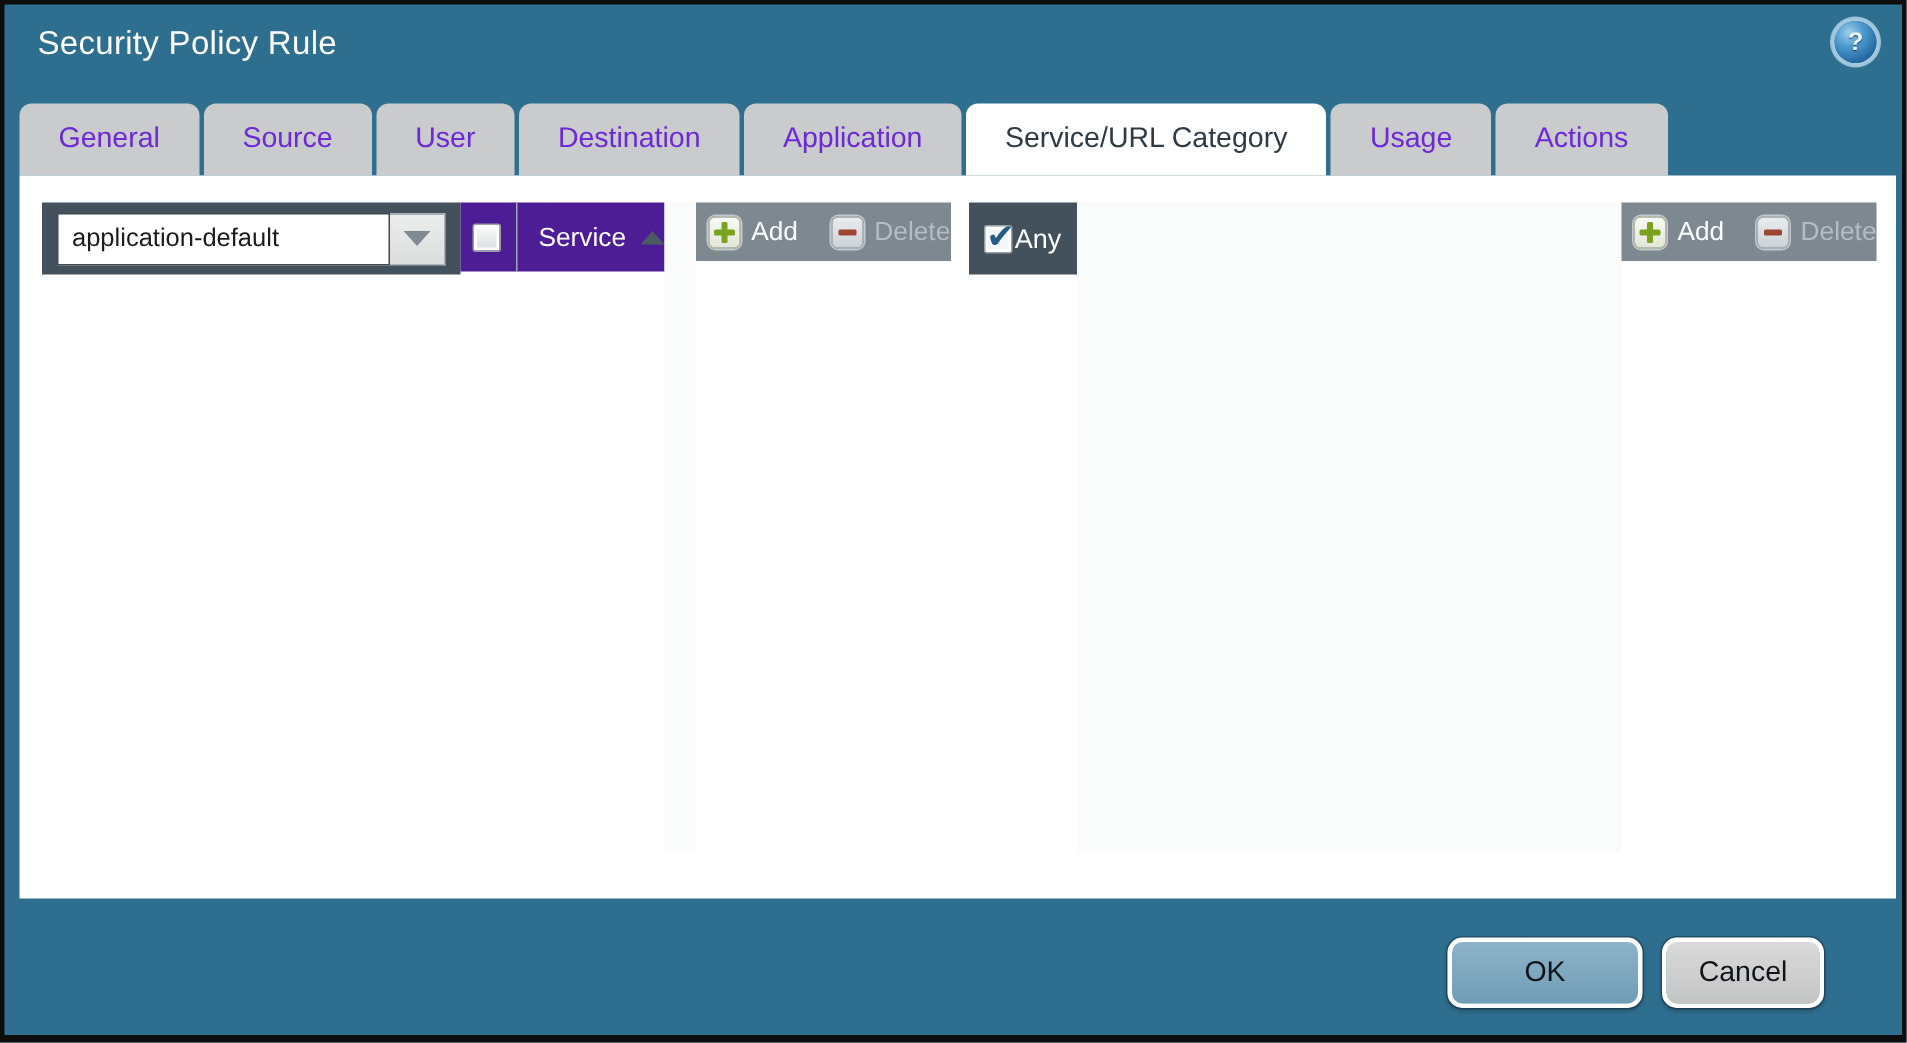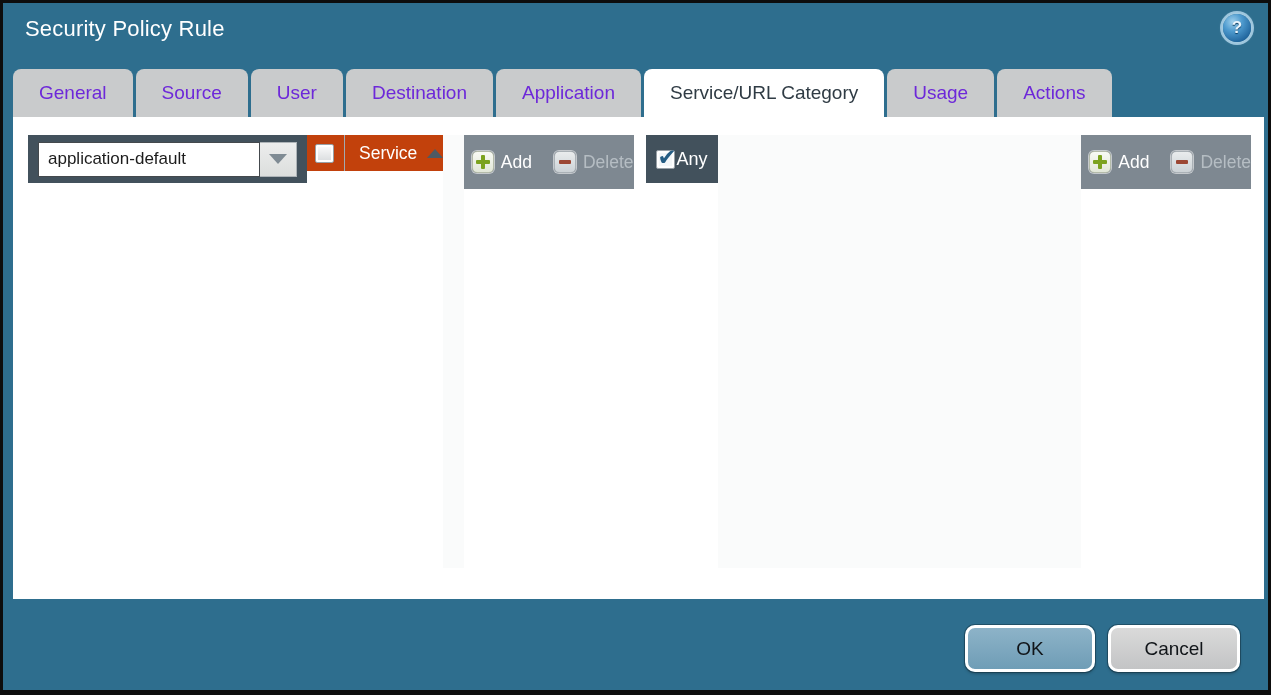--- a/index.html
+++ b/index.html
@@ -47,26 +47,26 @@
     position:absolute; left:15px; top:18px; right:13px; height:433px;
     display:flex; gap:12px;
   }
   .panel { flex:1; display:flex; flex-direction:row; }
 
   .panel-head {
     height:48px; background:#42515c; flex:none;
     display:flex; align-items:center; padding:0 10px;
   }
   .col-head {
-    height:36px; background:#c2410c; flex:none;
+    height:46px; background:#4c1d95; flex:none;
     display:flex; align-items:center; padding-left:8px;
   }
   .list { flex:1; background:#fafbfb; }
   .panel-foot {
-    height:54px; background:#7e8891; flex:none;
+    height:39px; background:#7e8891; flex:none;
     display:flex; align-items:center; padding-left:8px; gap:22px;
   }
 
   
   .combo { display:flex; align-items:stretch; height:35px; }
   .combo-value {
     width:222px; background:#ffffff; border:1px solid #44494d;
     color:#1c1c1c; font-size:17px; padding:0 9px;
     display:flex; align-items:center; cursor:pointer;
   }
@@ -128,21 +128,21 @@
   
   .dlg-btn {
     position:absolute; top:622px; height:47px; width:130px;
     border:3px solid #ffffff; border-radius:10px;
     font-size:19px; color:#101418; cursor:pointer;
     display:flex; align-items:center; justify-content:center;
     font-family:"Liberation Sans","DejaVu Sans",sans-serif;
     box-shadow:0 0 0 1px rgba(10,25,35,0.35), 0 2px 3px rgba(0,0,0,0.25);
   }
   .btn-ok { left:962px; background:linear-gradient(#8db3c8,#6f9db6); }
-  .btn-cancel { left:1105px; width:132px; background:linear-gradient(#dadada,#c3c4c5); }
+  .btn-cancel { left:1105px; width:108px; background:linear-gradient(#dadada,#c3c4c5); }
 </style>
 </head>
 <body>
 
 <div class="screen">
 
   <div class="title">Security Policy Rule</div>
   <div class="help">?</div>
 
   <div class="tabs">

